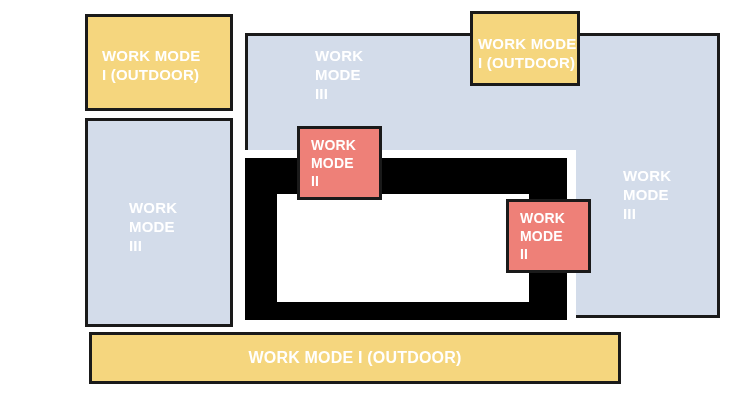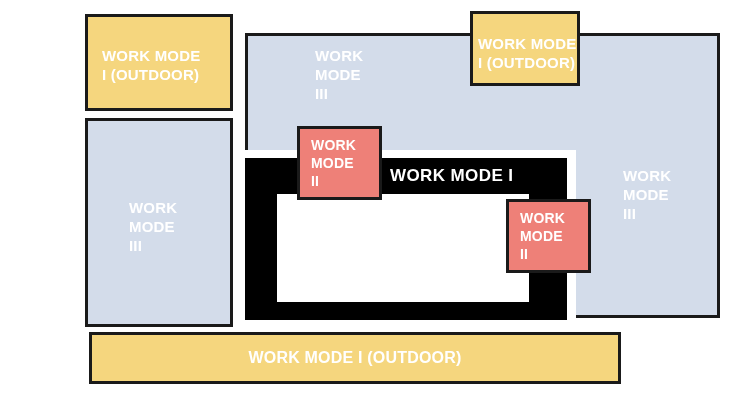--- a/index.html
+++ b/index.html
@@ -137,21 +137,20 @@
   </div>
 
   <div class="zone yellow" style="left:470px; top:11px; width:110px; height:75px;">
     <span class="label" style="position:absolute; left:5px; top:20px;">WORK MODE
 I (OUTDOOR)</span>
   </div>
 
   <div class="zone black-frame" style="left:245px; top:158px; width:322px; height:162px;">
     <div class="frame-outer"></div>
     <div class="frame-inner" style="left:32px; top:36px; width:252px; height:108px;"></div>
-    <span class="frame-label" style="left:145px; top:8px;">WORK MODE I</span>
   </div>
 
   <div class="zone red" style="left:297px; top:126px; width:85px; height:74px;">
     <span class="label" style="position:absolute; left:11px; top:8px;">WORK
 MODE
 II</span>
   </div>
 
   <div class="zone red" style="left:506px; top:199px; width:85px; height:74px;">
     <span class="label" style="position:absolute; left:11px; top:8px;">WORK

